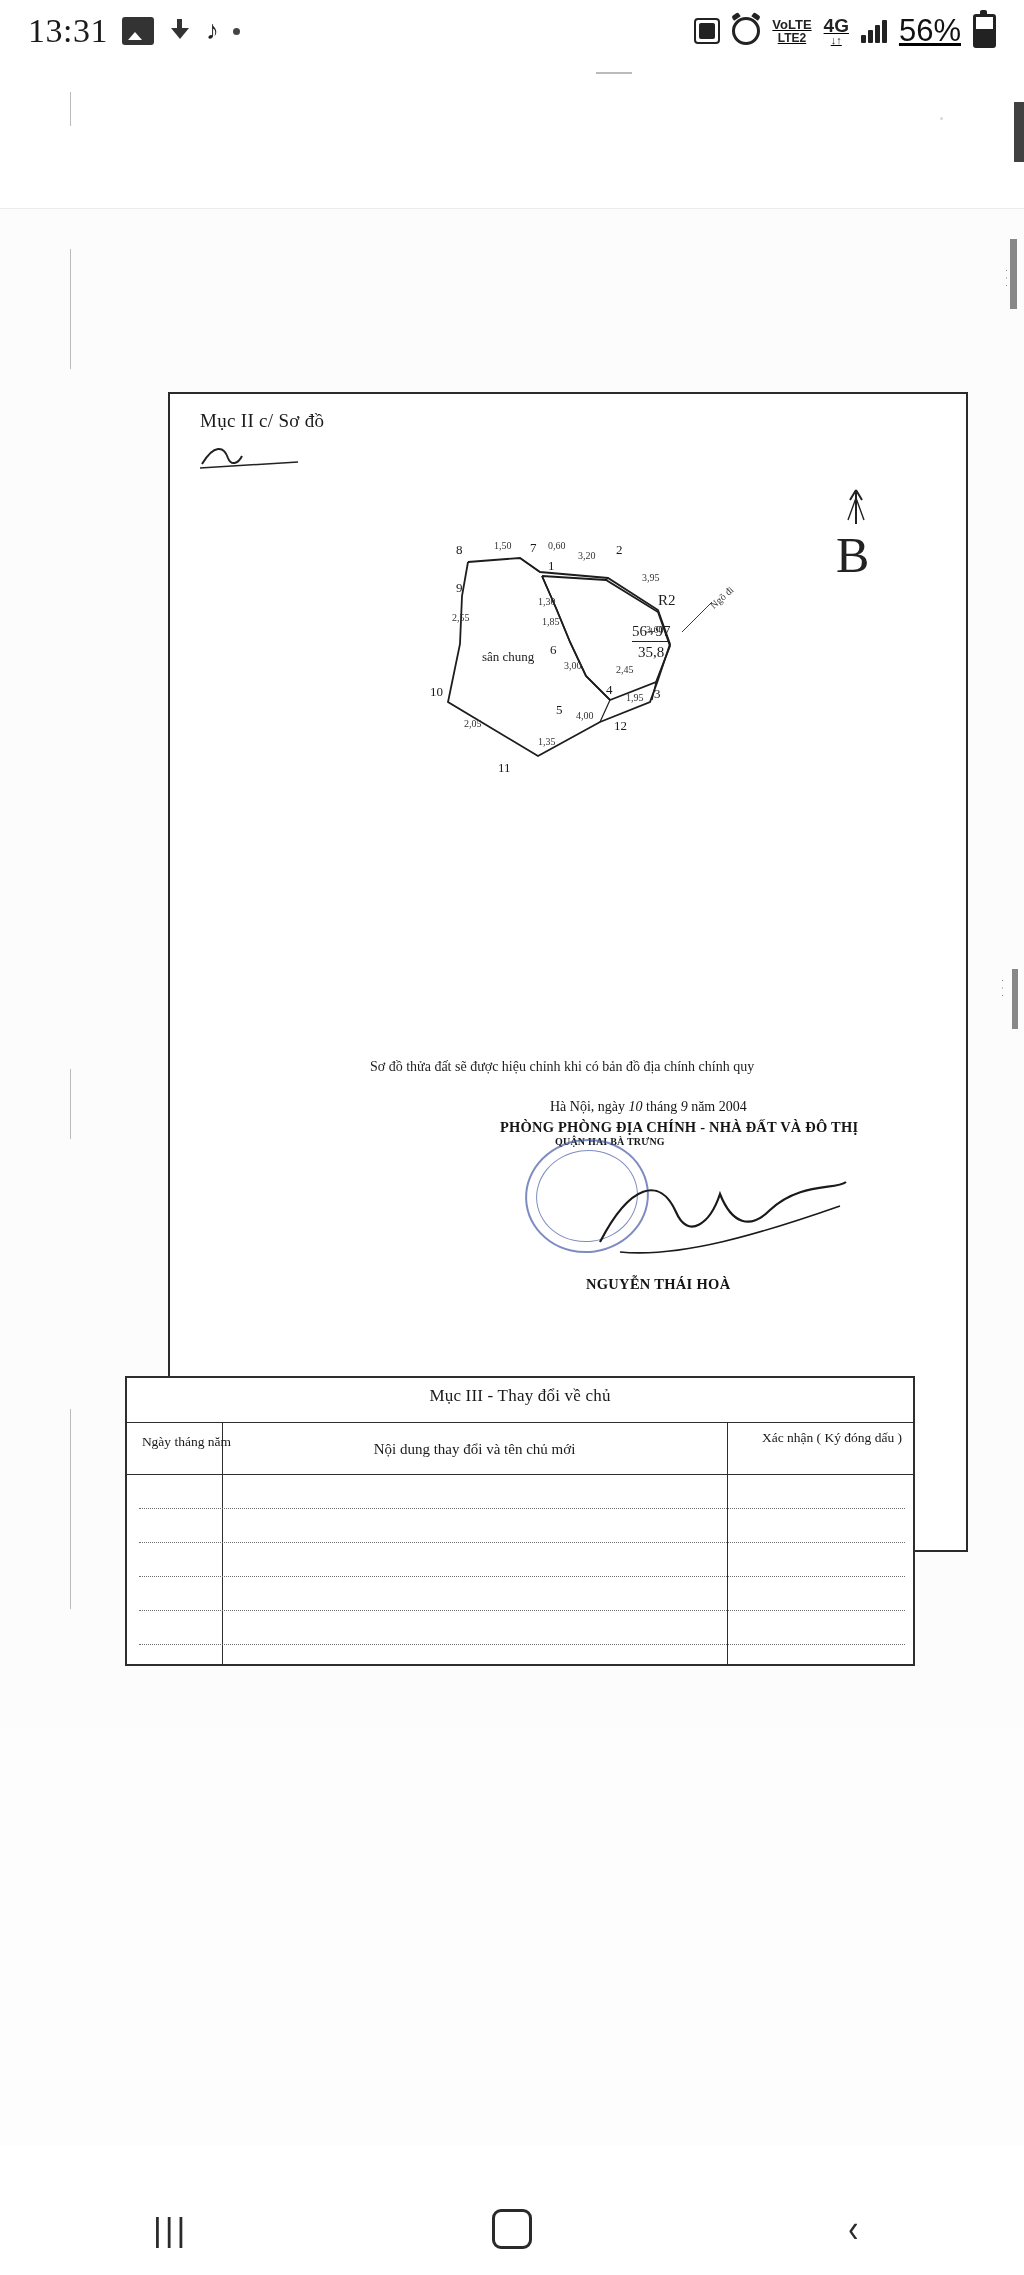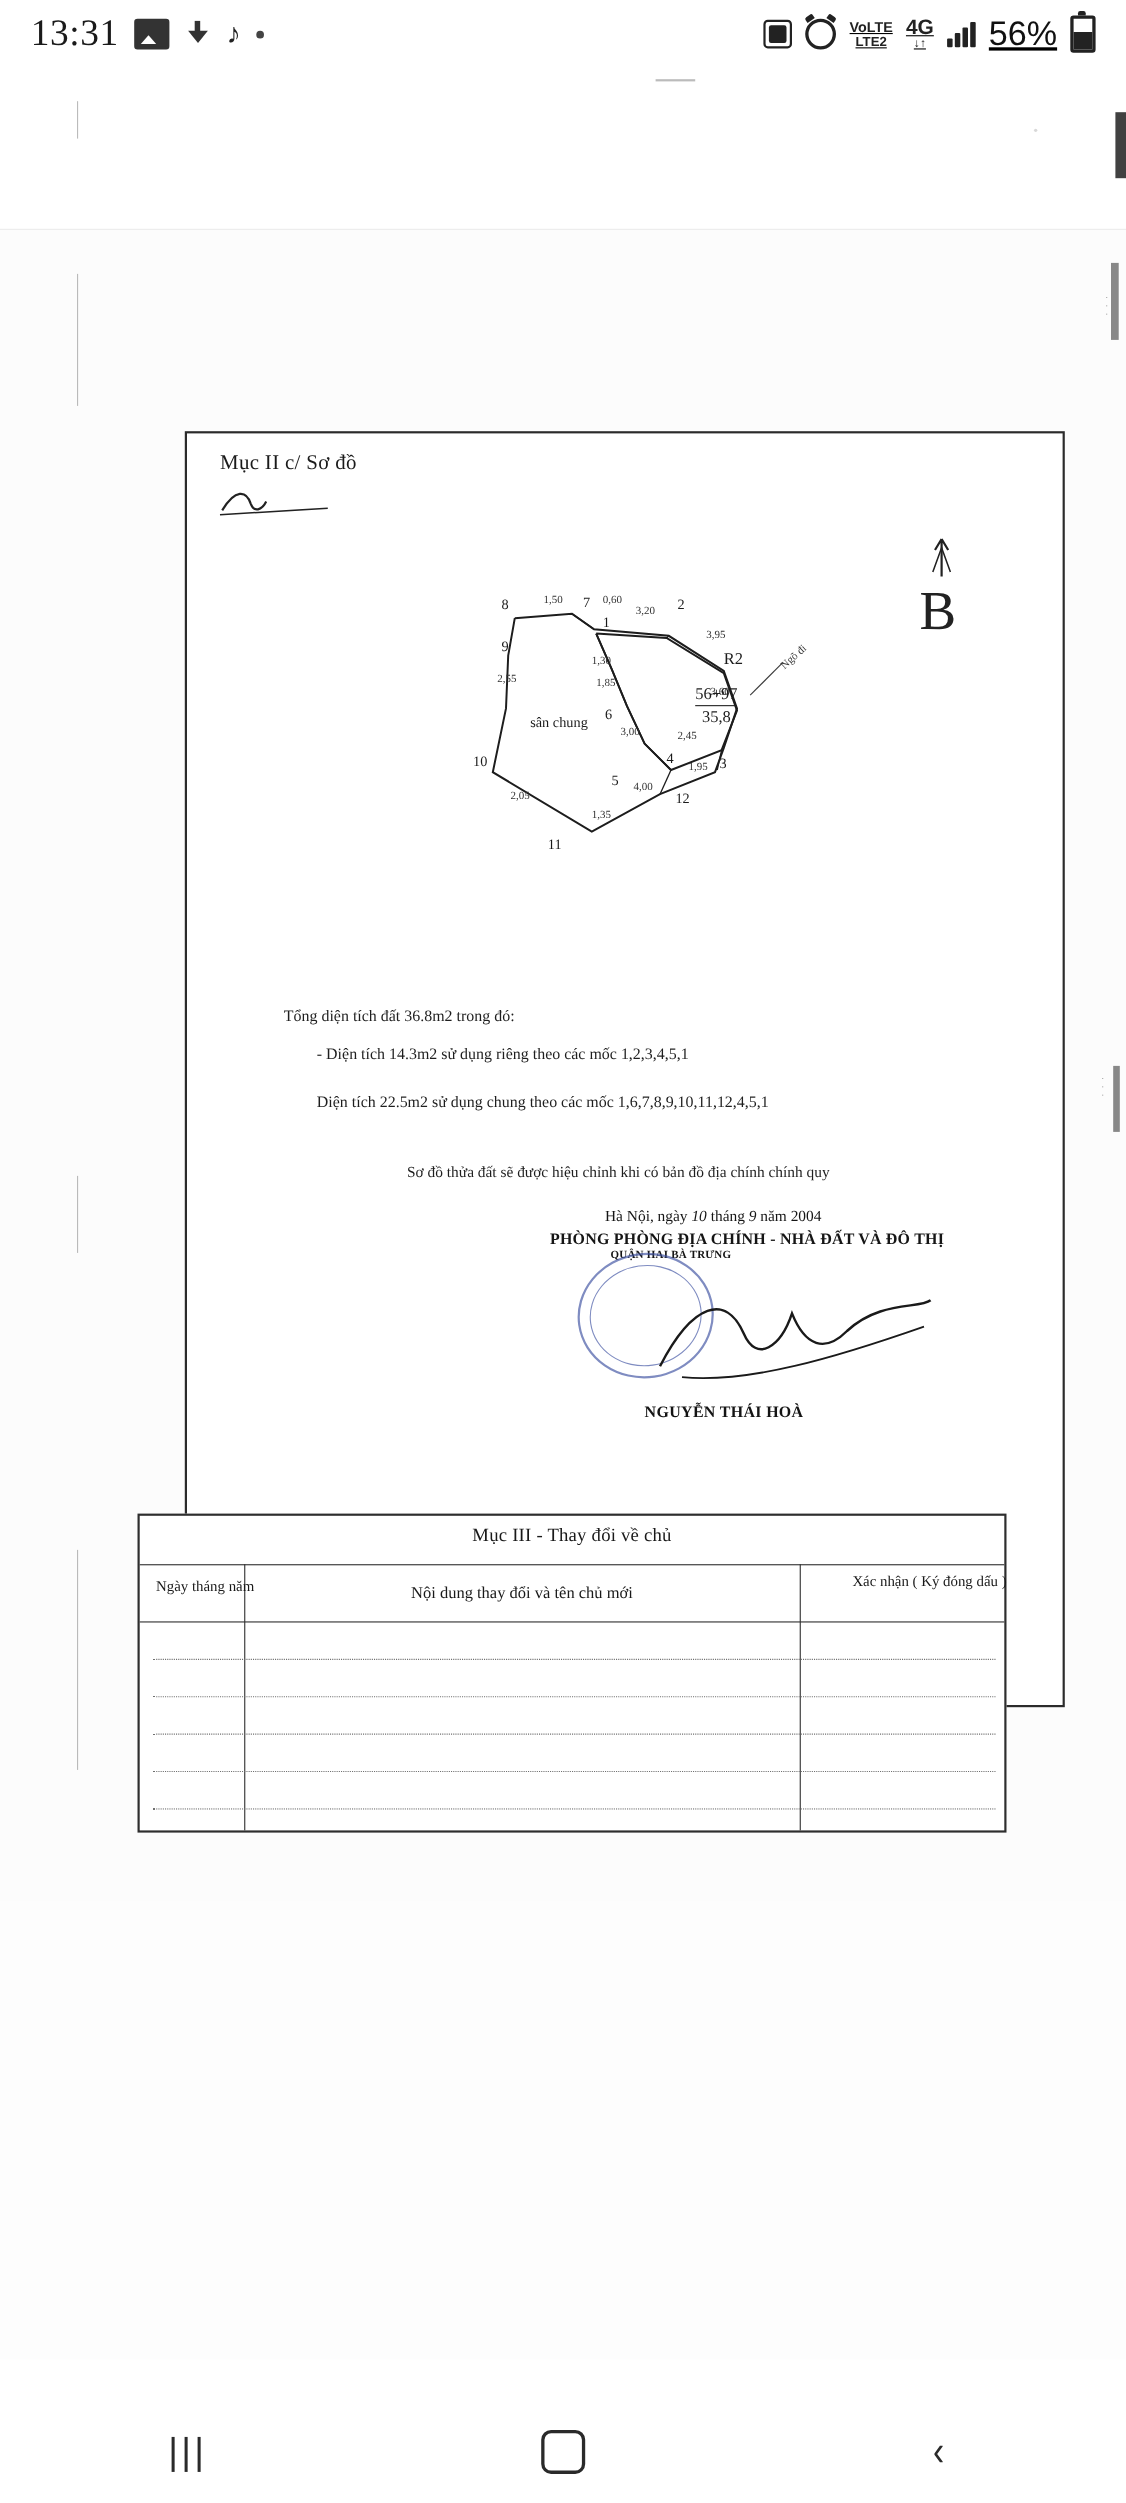--- a/index.html
+++ b/index.html
@@ -406,21 +406,21 @@
     border-left: 1px solid #2e2e2e;
   }
   .th {
     position: absolute;
     text-align: center;
     font-size: 13.5px;
     line-height: 1.25;
   }
   .th-1 { left: 12px; width: 95px; top: 56px; }
   .th-2 { left: 95px; width: 505px; top: 62px; font-size: 15px; }
-  .th-3 { left: 624px; width: 188px; top: 52px; }
+  .th-3 { left: 600px; width: 188px; top: 52px; padding-left: 11px; }
   .dotrow {
     position: absolute;
     left: 12px;
     width: 766px;
     border-top: 1px dotted #6f6f6f;
   }
 
   
   .speck {
     position: absolute;
@@ -593,25 +593,20 @@
 
         <span class="r2">R2</span>
         <div class="code">
           <div>56+97</div>
           <div class="den">35,8</div>
         </div>
         <span class="sandung">sân chung</span>
         <span class="lbl sm" style="left:288px; top:68px; transform:rotate(-42deg);">Ngõ đi</span>
       </div>
 
-      <div class="doc-body">
-        <p class="tight">Tổng diện tích đất 36.8m2 trong đó:</p>
-        <p style="padding-left:30px;">- Diện tích 14.3m2 sử dụng riêng theo các mốc 1,2,3,4,5,1</p>
-        <p style="padding-left:30px;">Diện tích 22.5m2 sử dụng chung theo các mốc 1,6,7,8,9,10,11,12,4,5,1</p>
-      </div>
 
       <div class="doc-note">Sơ đồ thửa đất sẽ được hiệu chỉnh khi có bản đồ địa chính chính quy</div>
 
       <div class="sig-block">
         <div class="sig-date">
           <span>Hà Nội, ngày</span>
           <span class="hw">10</span>
           <span>tháng</span>
           <span class="hw">9</span>
           <span>năm</span>

